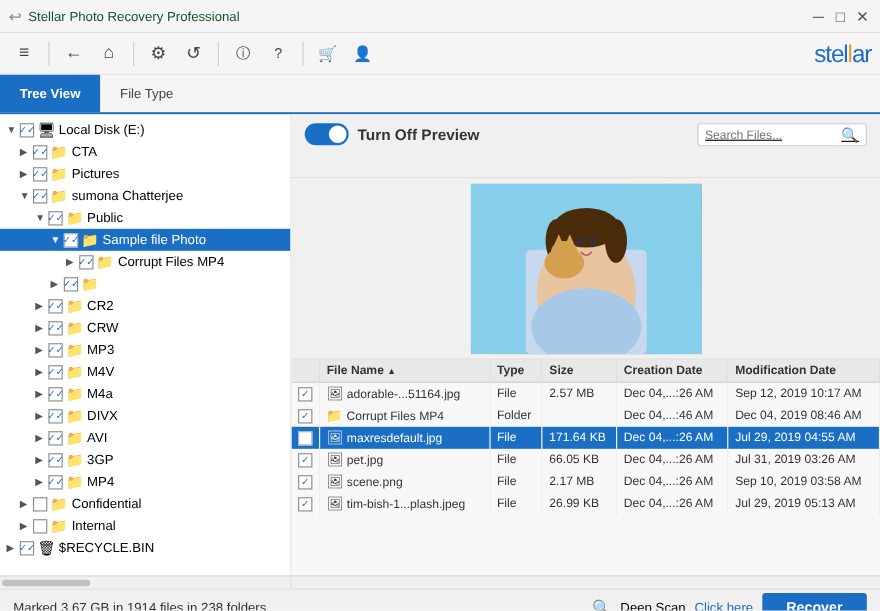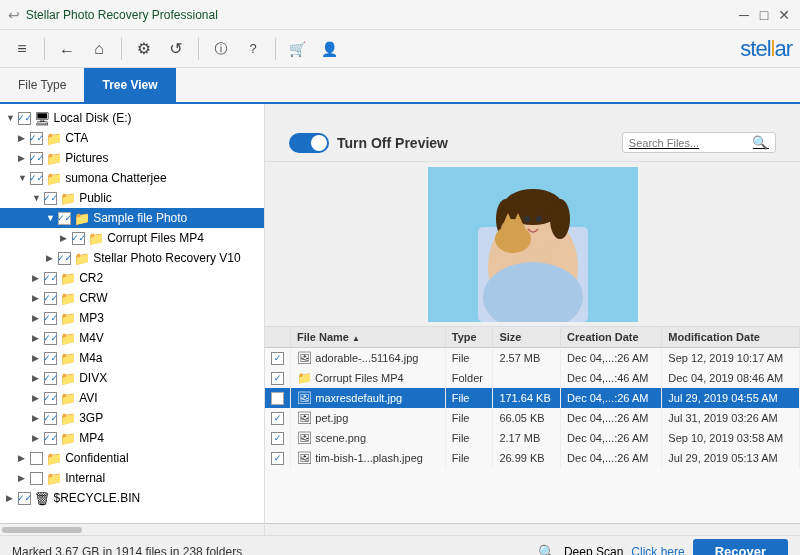--- a/index.html
+++ b/index.html
@@ -107,23 +107,23 @@
     .right-panel {
       flex: 1;
       display: flex;
       flex-direction: column;
       background: #f8f8f8;
     }
 
     
     .preview-area {
       background: #f0f0f0;
-      padding: 8px 24px;
-      display: flex;
-      align-items: flex-end;
+      padding: 8px 12px;
+      display: flex;
+      align-items: flex-start;
       gap: 12px;
       border-bottom: 1px solid #ddd;
       height: 58px;
     }
     .toggle-container {
       display: flex;
       align-items: center;
       gap: 8px;
     }
     .toggle {
@@ -289,22 +289,22 @@
   <button class="toolbar-btn" style="font-size:13px;">?</button>
   <div class="toolbar-divider"></div>
   <button class="toolbar-btn" style="font-size:14px;">🛒</button>
   <button class="toolbar-btn" style="font-size:14px;">👤</button>
   <div class="stellar-logo">
     stel<span>l</span>ar
   </div>
 </div>
 
 <div class="tab-bar">
+  <button class="tab active">Tree View</button>
   <button class="tab">File Type</button>
-  <button class="tab active">Tree View</button>
 </div>
 
 <div class="main-layout">
 
   <div class="left-panel">
 
     <div class="tree-item">
       <span class="indent" style="width:2px"></span>
       <span class="expand-arrow">▼</span>
       <span class="checkbox checked">✓</span>
@@ -358,21 +358,20 @@
       <span class="checkbox checked">✓</span>
       <span class="folder-icon">📁</span>
       <span>Corrupt Files MP4</span>
     </div>
 
     <div class="tree-item">
       <span class="indent" style="width:42px"></span>
       <span class="expand-arrow">▶</span>
       <span class="checkbox checked">✓</span>
       <span class="folder-icon">📁</span>
-      <span>Stellar Photo Recovery V10</span>
     </div>
 
     <div class="tree-item">
       <span class="indent" style="width:28px"></span>
       <span class="expand-arrow">▶</span>
       <span class="checkbox checked">✓</span>
       <span class="folder-icon">📁</span>
       <span>CR2</span>
     </div>
 

